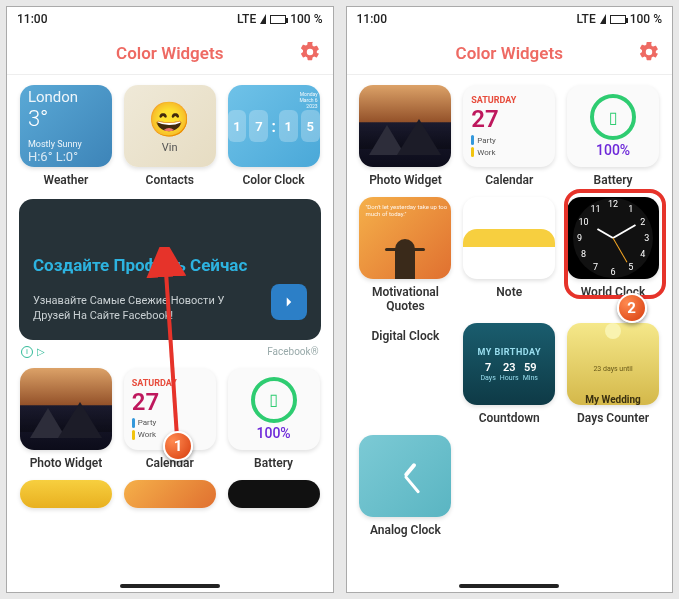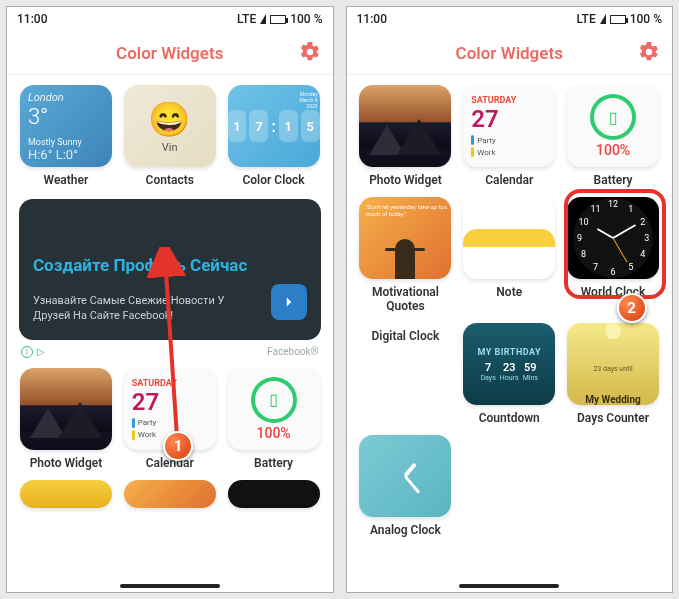--- a/index.html
+++ b/index.html
@@ -58,21 +58,21 @@
   .cell { display:flex; flex-direction:column; align-items:center; }
   .tile {
     width:92px; height:82px; border-radius:14px; background:#fafafa;
     box-shadow:0 2px 4px rgba(0,0,0,.12);
     display:flex; flex-direction:column; align-items:center; justify-content:center;
     font-size:10px; color:#444; overflow:hidden; position:relative;
   }
   .caption { font-size:12px; font-weight:600; color:#333; margin-top:6px; text-align:center;}
   
   .weather { background:linear-gradient(135deg,#5aa9d6,#3d84b8); color:#fff; align-items:flex-start; padding:8px;}
-  .weather .city{font-size:11px;opacity:.9;font-style:italic;}
+  .weather .city{font-size:15px;opacity:.9;}
   .weather .temp{font-size:22px;font-weight:300;}
   .weather .cond{font-size:9px;opacity:.9; margin-top:8px;}
   .weather .range{font-size:13px;opacity:.8;}
   
   .contact { background:linear-gradient(135deg,#efe9d8,#e6dcc2);}
   .contact .emoji{font-size:34px;}
   .contact .name{font-size:11px;color:#555;margin-top:2px;}
   
   .colorclock { background:linear-gradient(135deg,#6fc2e8,#4aa8d8); color:#fff; flex-direction:row; gap:3px;}
   .ccbox{background:rgba(255,255,255,.25);border-radius:6px;width:22px;height:32px;display:flex;align-items:center;justify-content:center;font-size:13px;font-weight:600;}
@@ -94,21 +94,21 @@
   .cal .dow{font-size:9px;color:#e74c3c;font-weight:700;}
   .cal .daynum{font-size:24px;font-weight:600;color:#be185d;}
   .cal .ev{font-size:8px;color:#555;margin-top:2px;display:flex;align-items:center;gap:3px;}
   .dot{width:3px;height:10px;border-radius:2px;}
   .dot.blue{background:#3498db;}
   .dot.yellow{background:#f1c40f;}
   
   .batwidget{}
   .batcircle{width:46px;height:46px;border-radius:50%;border:4px solid #2ecc71;display:flex;align-items:center;justify-content:center;margin-bottom:2px;}
   .batcircle .plug{font-size:16px;color:#2ecc71;}
-  .batpct{font-size:14px;color:#ef4444;font-weight:500;}
+  .batpct{font-size:14px;color:#6d28d9;font-weight:500;}
   
   .photo{background:linear-gradient(#dca268 0%,#94522a 45%,#1b1b2f 46%,#0c0c1a 100%);}
   .photo::before{content:"";position:absolute;bottom:18px;left:0;right:0;height:28px;
     background:linear-gradient(transparent,rgba(0,0,0,.3));}
   .photo .peak{position:absolute;bottom:12px;left:10px;width:0;height:0;
     border-left:18px solid transparent;border-right:18px solid transparent;border-bottom:30px solid #2d2d3a;}
   .photo .peak2{position:absolute;bottom:12px;right:10px;width:0;height:0;
     border-left:22px solid transparent;border-right:22px solid transparent;border-bottom:36px solid #1c1c28;}
   
   .note{background:#fff;align-items:flex-start;padding:0;}

